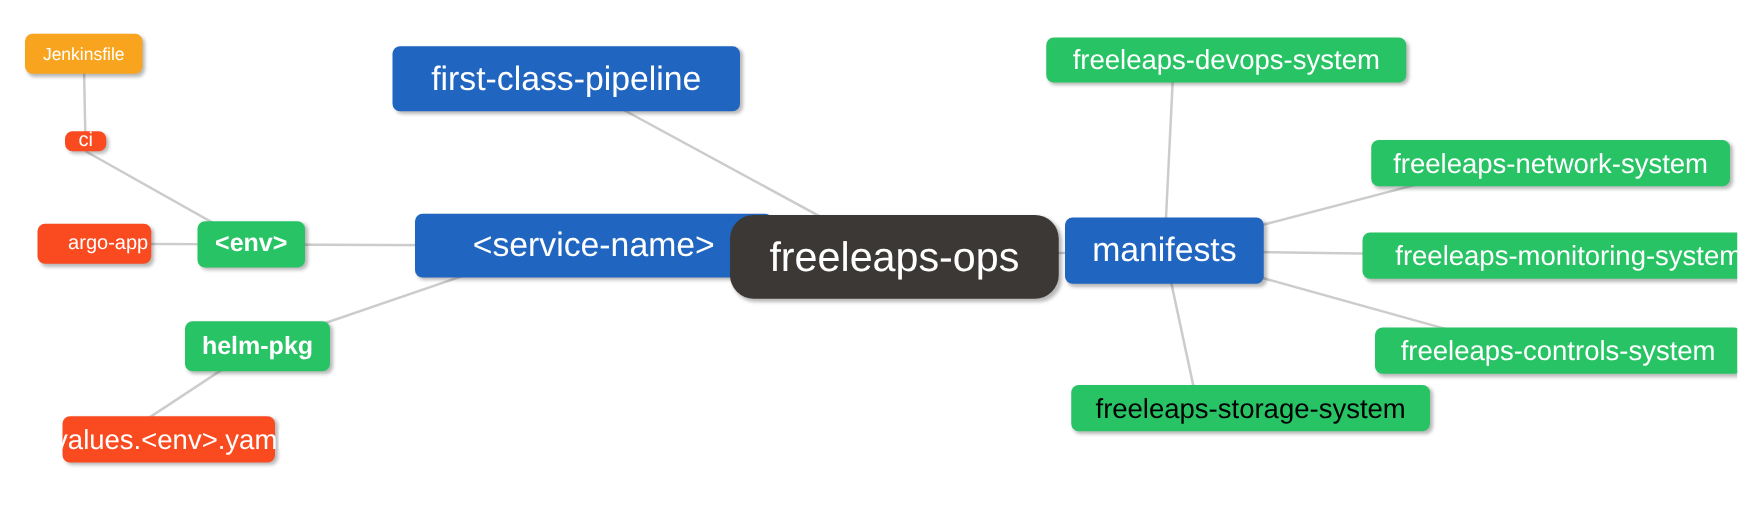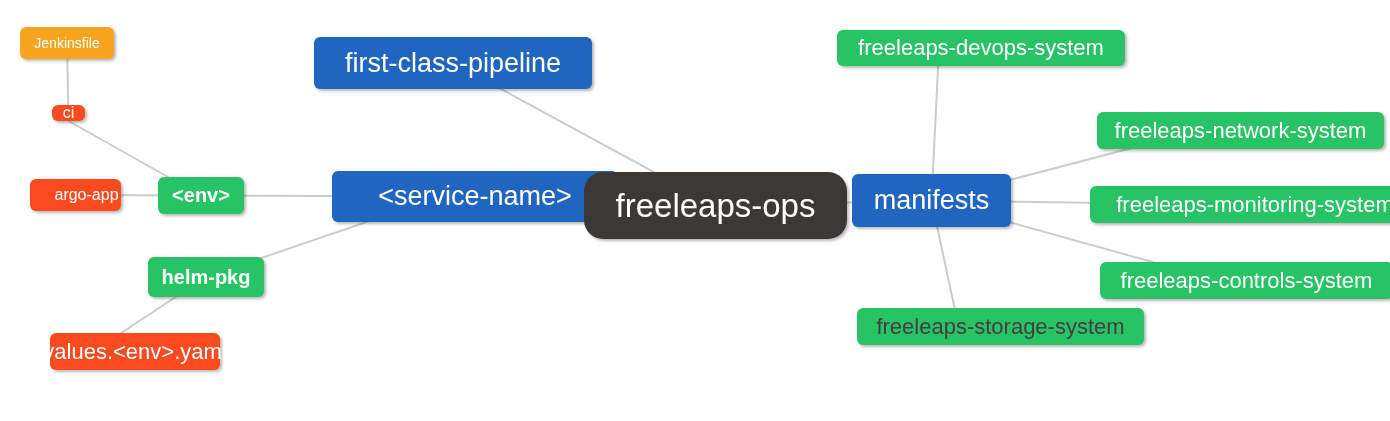--- a/index.html
+++ b/index.html
@@ -80,15 +80,15 @@
       <div class="node lv-2" style="left: 148px; top: 257px; width: 116px; height: 40px; background: rgb(40, 195, 101); color: rgb(255, 255, 255);">helm-pkg</div>
       <div class="node lv-3" style="left: 8px; top: 333px; width: 170px; height: 37px; background: rgb(250, 74, 31); color: rgb(255, 255, 255);">values.&lt;env&gt;.yaml</div>
       <div class="node lv-1" style="left: 316px; top: 171px; width: 286px; height: 51px; background: rgb(32, 101, 192); color: rgb(255, 255, 255); margin-left: 16px;">&lt;service-name&gt;</div>
       <div class="node lv-1" style="left: 314px; top: 37px; width: 278px; height: 52px; background: rgb(32, 101, 192); color: rgb(255, 255, 255);">first-class-pipeline</div>
       <div class="node lv-root" style="left: 584px; top: 172px; width: 263px; height: 67px; background: rgb(59, 56, 53); color: rgb(255, 255, 255);">freeleaps-ops</div>
       <div class="node lv-1" style="left: 852px; top: 174px; width: 159px; height: 53px; background: rgb(32, 101, 192); color: rgb(255, 255, 255);">manifests</div>
       <div class="node lv-3" style="left: 795px; top: 30px; width: 288px; height: 36px; background: rgb(40, 195, 101); color: rgb(255, 255, 255);">freeleaps-devops-system</div>
       <div class="node lv-3" style="left: 1055px; top: 112px; width: 287px; height: 37px; background: rgb(40, 195, 101); color: rgb(255, 255, 255);">freeleaps-network-system</div>
       <div class="node lv-3" style="left: 1048px; top: 186px; width: 330px; height: 37px; background: rgb(40, 195, 101); color: rgb(255, 255, 255);">freeleaps-monitoring-system</div>
       <div class="node lv-3" style="left: 1058px; top: 262px; width: 293px; height: 37px; background: rgb(40, 195, 101); color: rgb(255, 255, 255);">freeleaps-controls-system</div>
-      <div class="node lv-3" style="left: 815px; top: 308px; width: 287px; height: 37px; background: rgb(40, 195, 101); color: #404040;">freeleaps-storage-system</div>
+      <div class="node lv-3" style="left: 815px; top: 308px; width: 287px; height: 37px; background: rgb(40, 195, 101); color: #000000;">freeleaps-storage-system</div>
     </div>
 </div>
 
 </body></html>

